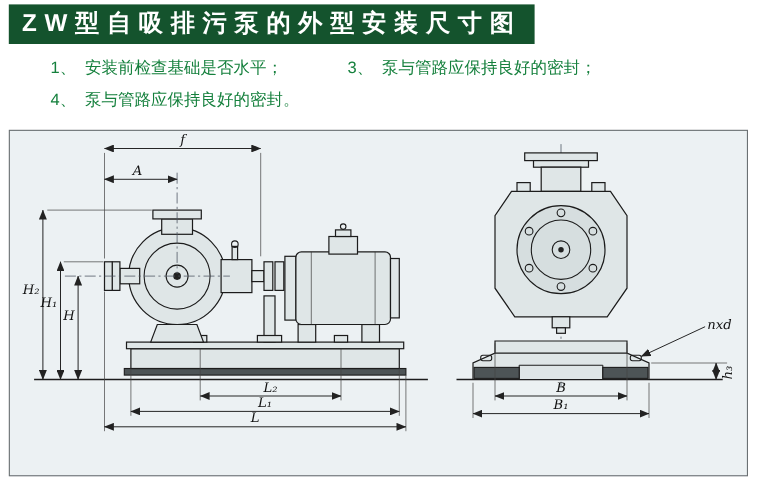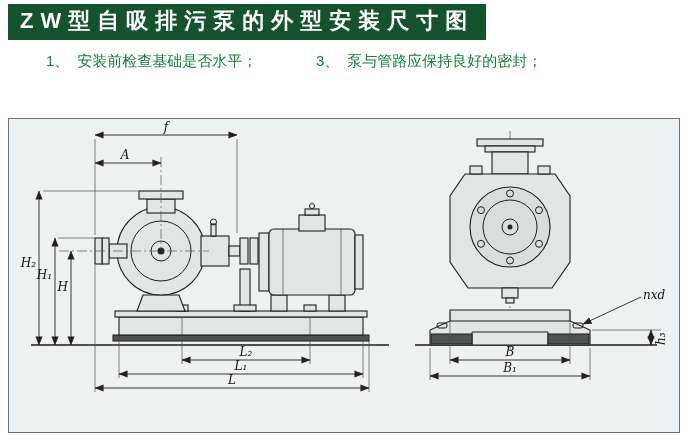--- a/index.html
+++ b/index.html
@@ -41,20 +41,21 @@
   .end{text-anchor:end;}
 </style>
 </head>
 <body>
 
 <div class="titlebar">ZW型自吸排污泵的外型安装尺寸图</div>
 
 <div class="notes">
   <div class="note"><span class="num">1、</span><span>安装前检查基础是否水平；</span></div>
   <div class="note"><span class="num">3、</span><span>泵与管路应保持良好的密封；</span></div>
+  <div class="note"><span class="num">4、</span><span>泵与管路应保持良好的密封。</span></div>
 </div>
 
 <div class="draw">
 <svg width="670" height="313" viewBox="0 0 670 313">
   <defs>
     <marker id="arr" viewBox="0 0 10 8" markerWidth="9" markerHeight="7.2" refX="9.5" refY="4" orient="auto-start-reverse" markerUnits="userSpaceOnUse">
       <path d="M0,0L10,4L0,8Z" fill="#222"></path>
     </marker>
   </defs>
 

